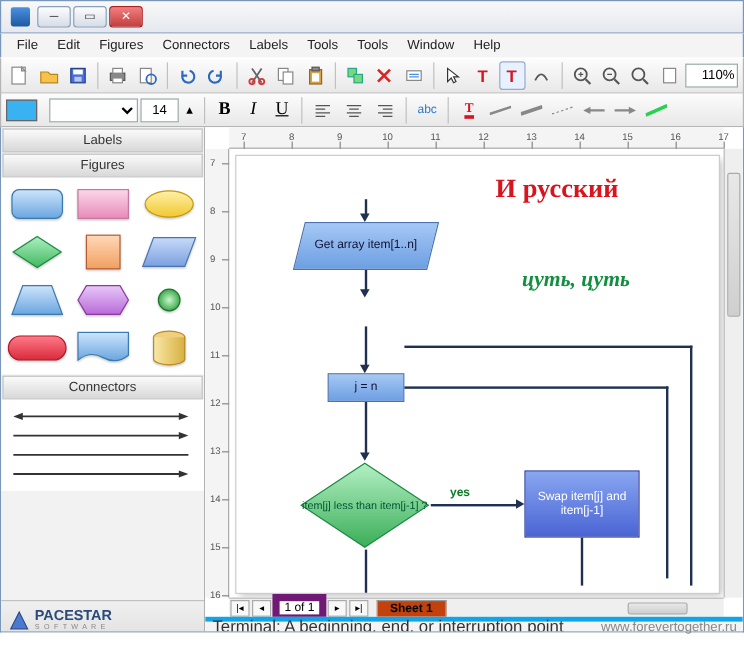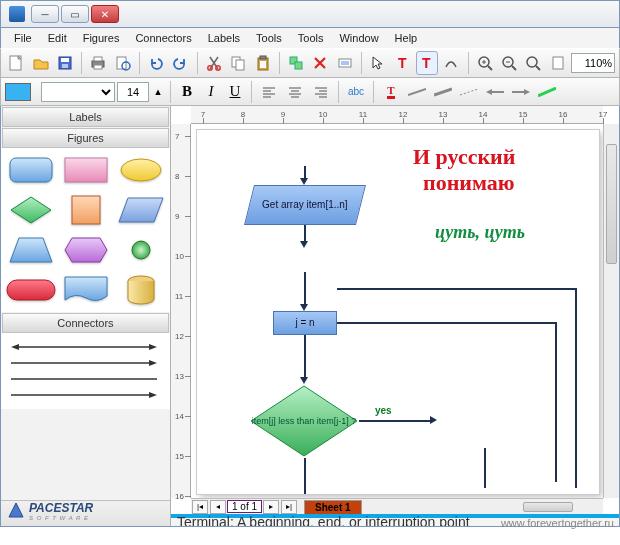--- a/index.html
+++ b/index.html
@@ -37,38 +37,38 @@
 
 
 .leftpanel { width: 170px; background: #f2f2f2; border-right: 1px solid #b0b0b0; display: flex; flex-direction: column; overflow: hidden; }
 .panelhdr { height: 20px; background: linear-gradient(#fafafa,#d8d8d8); border: 1px solid #c0c0c0; margin: 1px 1px 0 1px; display:flex; align-items:center; justify-content:center; font-size:11px; color:#333; }
 .figgrid { padding: 4px; display: grid; grid-template-columns: repeat(3, 1fr); gap: 4px; background: #fff; flex: 0 0 auto; }
 .figcell { height: 36px; display: flex; align-items: center; justify-content: center; }
 .shape { filter: drop-shadow(0 1px 1px rgba(0,0,0,.25)); }
 .conpanel { background: #fff; padding: 6px 10px; flex:0 0 auto; }
 .conline { height: 16px; display:flex; align-items:center; }
 .conline svg { width:100%; height:10px; }
-.brand { margin-top:auto; height:26px; display:flex; align-items:flex-start; padding-left:6px; font-style:italic; font-size:12px; color:#5a7090; background:linear-gradient(#f0f0f0,#e4e4e4); border-top:1px solid #c0c0c0;}
+.brand { margin-top:auto; height:26px; display:flex; align-items:flex-end; padding-left:6px; font-size:12px; color:#5a7090; background:linear-gradient(#f0f0f0,#e4e4e4); border-top:1px solid #c0c0c0;}
 .brand b { color:#2a4a7a; }
 
 
 .canvas { flex: 1; position: relative; background: #fff; overflow: hidden; }
 .ruler-h { position:absolute; left:20px; right:16px; top:0; height:18px; background:#f4f4f4; border-bottom:1px solid #aaa; font-size:8px; color:#555; }
 .ruler-h span { position:absolute; top:4px; transform:translateX(-50%); }
 .ruler-h i { position:absolute; top:12px; width:1px; height:6px; background:#888; }
 .ruler-v { position:absolute; left:0; top:18px; bottom:28px; width:20px; background:#f4f4f4; border-right:1px solid #aaa; font-size:8px; color:#555; }
 .ruler-v span { position:absolute; left:4px; transform:translateY(-50%); }
 .ruler-v i { position:absolute; left:14px; height:1px; width:6px; background:#888; }
 .page { position:absolute; left:26px; top:24px; right:20px; bottom:32px; background:#fff; box-shadow:0 0 0 1px #ccc, 3px 3px 6px rgba(0,0,0,.25); overflow:hidden; }
 .scroll-v { position:absolute; right:0; top:18px; bottom:28px; width:16px; background:#efefef; border-left:1px solid #bbb; }
 .scroll-v .thumb { position:absolute; top:20px; left:2px; right:2px; height:120px; background:linear-gradient(#e8e8e8,#cfcfcf); border:1px solid #aaa; border-radius:2px; }
 .scroll-h { position:absolute; left:20px; right:16px; bottom:12px; height:16px; background:#efefef; border-top:1px solid #bbb; display:flex; align-items:center; }
 .sheet-tabs { display:flex; align-items:center; height:100%; }
 .navbtn { width:16px; height:14px; border:1px solid #aaa; background:#f8f8f8; display:flex; align-items:center; justify-content:center; font-size:8px; margin:0 1px; }
-.pageinfo { font-size:10px; padding:0 4px; background:#fff; border:1px solid #701a75; }
+.pageinfo { font-size:10px; padding:0 4px; background:#fff; border:6px solid #701a75; }
 .tab { padding:1px 10px; background:#c2410c; border:1px solid #999; border-bottom:none; font-size:10px; font-weight:bold; margin-left:6px; }
 .scroll-h .thumb { margin-left:auto; margin-right:30px; width:50px; height:10px; background:linear-gradient(#e8e8e8,#cfcfcf); border:1px solid #aaa; border-radius:2px; }
 
 
 .node { position:absolute; display:flex; align-items:center; justify-content:center; text-align:center; font-size:10px; line-height:1.15; }
 .terminal { width:84px; height:26px; border-radius:13px; background:linear-gradient(#ff6f8a,#e21c44); color:#fff; border:1px solid #b01030; font-weight:bold; }
 .io { width:112px; height:40px; background:linear-gradient(#a6c8f5,#6d9fe2); border:1px solid #4a74b0; transform:skewX(-14deg); }
 .io .inner { transform:skewX(14deg); font-size:10px; color:#113; }
 .proc { width:64px; height:24px; background:linear-gradient(#a6c8f5,#6d9fe2); border:1px solid #4a74b0; color:#113; }
 .procbig { width:96px; height:56px; background:linear-gradient(#88a6f0,#4a64d4); border:1px solid #2a3a9a; color:#fff; }
@@ -583,31 +583,33 @@
               </linearGradient>
             </defs>
           </svg>
         <div class="lbl">item[j] less than item[j-1] ?</div>
       </div>
 
       <div class="edge h" style="left:162px; top:290px; width:72px"></div>
         <div class="arrowright" style="left:233px; top:286px"></div>
       <div class="yeslbl" style="left:178px; top:275px">yes</div>
 
+      <div class="node procbig" style="left:240px; top:262px">
+          <span>Swap item[j] and item[j-1]</span>
+        </div>
 
       <div class="edge v" style="left:107px; top:328px; height:40px"></div>
       <div class="edge v" style="left:287px; top:318px; height:40px"></div>
 
       <div class="edge h" style="left:140px; top:192px; width:220px"></div>
       <div class="edge v" style="left:358px; top:192px; height:160px"></div>
       <div class="edge h" style="left:140px; top:158px; width:240px"></div>
       <div class="edge v" style="left:378px; top:158px; height:200px"></div>
 
       <div class="bigtxt red" style="left:216px; top:14px">И русский</div>
-      <div class="bigtxt red" style="left:226px; top:40px">понимаю</div>
       <div class="bigtxt grn" style="left:238px; top:92px">цуть, цуть</div>
     </div>
 
     <div class="scroll-v">
         <div class="thumb"></div>
       </div>
     <div class="scroll-h">
       <div class="sheet-tabs">
         <div class="navbtn">|◂</div>
         <div class="navbtn">◂</div>

